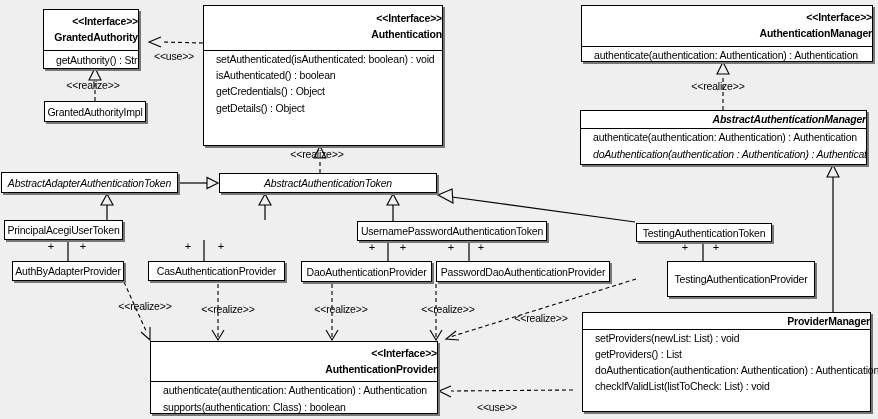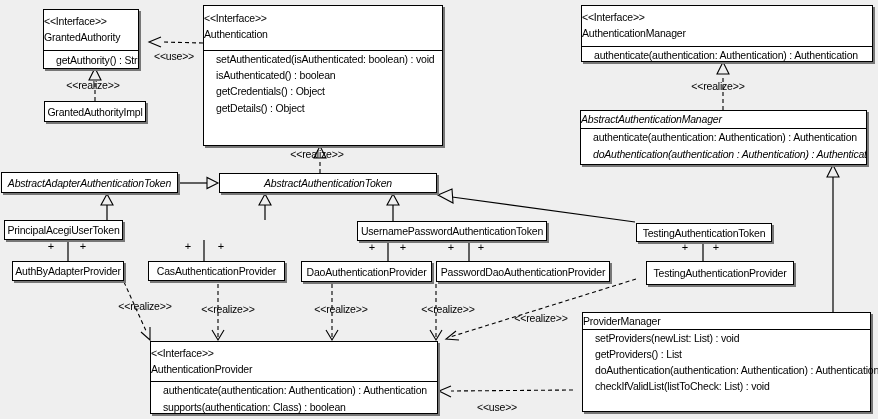--- a/index.html
+++ b/index.html
@@ -7,21 +7,21 @@
     position:relative;width:878px;height:419px;overflow:hidden;
     background:#efefef;
     font-family:"Liberation Sans", sans-serif;
     font-size:10.5px;letter-spacing:-0.2px;color:#000;
   }
   #wires{position:absolute;left:0;top:0;z-index:1;}
   .box{
     position:absolute;background:#fff;border:1.4px solid #000;
     box-shadow:2px 2px 0 #777;box-sizing:border-box;z-index:2;
   }
-  .head{text-align:left;border-bottom:1.2px solid #000;}
+  .head{text-align:right;border-bottom:1.2px solid #000;font-weight:bold;}
   .stereo{line-height:16px;white-space:nowrap;}
   .cname{line-height:17px;white-space:nowrap;}
   .methods .m{padding:0 12px;white-space:nowrap;overflow:hidden;}
   .single{display:flex;align-items:center;justify-content:center;}
   .single .cname{line-height:normal;}
   .it{font-style:italic;}
   .lbl{position:absolute;z-index:3;white-space:nowrap;text-align:center;}
   .plus{position:absolute;z-index:3;width:12px;text-align:center;font-size:11px;letter-spacing:0;}
 
   #b-ga{left:43px;top:9px;width:96px;height:60px}
@@ -40,21 +40,21 @@
   #b-aaat{left:1px;top:172px;width:177px;height:21px}
   #b-aat{left:219px;top:173px;width:218px;height:20px}
   #b-pat{left:4px;top:220px;width:119px;height:20px}
   #b-cat{left:156px;top:220px;width:117px;height:20px}
   #b-upat{left:357px;top:221px;width:190px;height:20px}
   #b-tat{left:636px;top:223px;width:136px;height:19px}
   #b-abap{left:12px;top:261px;width:112px;height:20px}
   #b-cap{left:148px;top:261px;width:137px;height:20px}
   #b-dap{left:301px;top:261px;width:131px;height:21px}
   #b-pdap{left:436px;top:261px;width:174px;height:21px}
-  #b-tap{left:646px;top:261px;width:148px;height:24px}
+  #b-tap{left:667px;top:261px;width:148px;height:36px}
   #b-ap{left:150px;top:341px;width:288px;height:73px}
   #b-ap .head{height:36px;padding-top:3px}
   #b-ap .m{line-height:16.5px}
   #b-pm{left:582px;top:312px;width:289px;height:100px}
   #b-pm .head{height:16px}
   #b-pm .m{line-height:16px;overflow:visible}
 
   #l-use1{left:150px;top:50px;width:48px}
   #l-r-gai{left:63px;top:79px;width:60px}
   #l-r-aat{left:287px;top:148px;width:60px}

